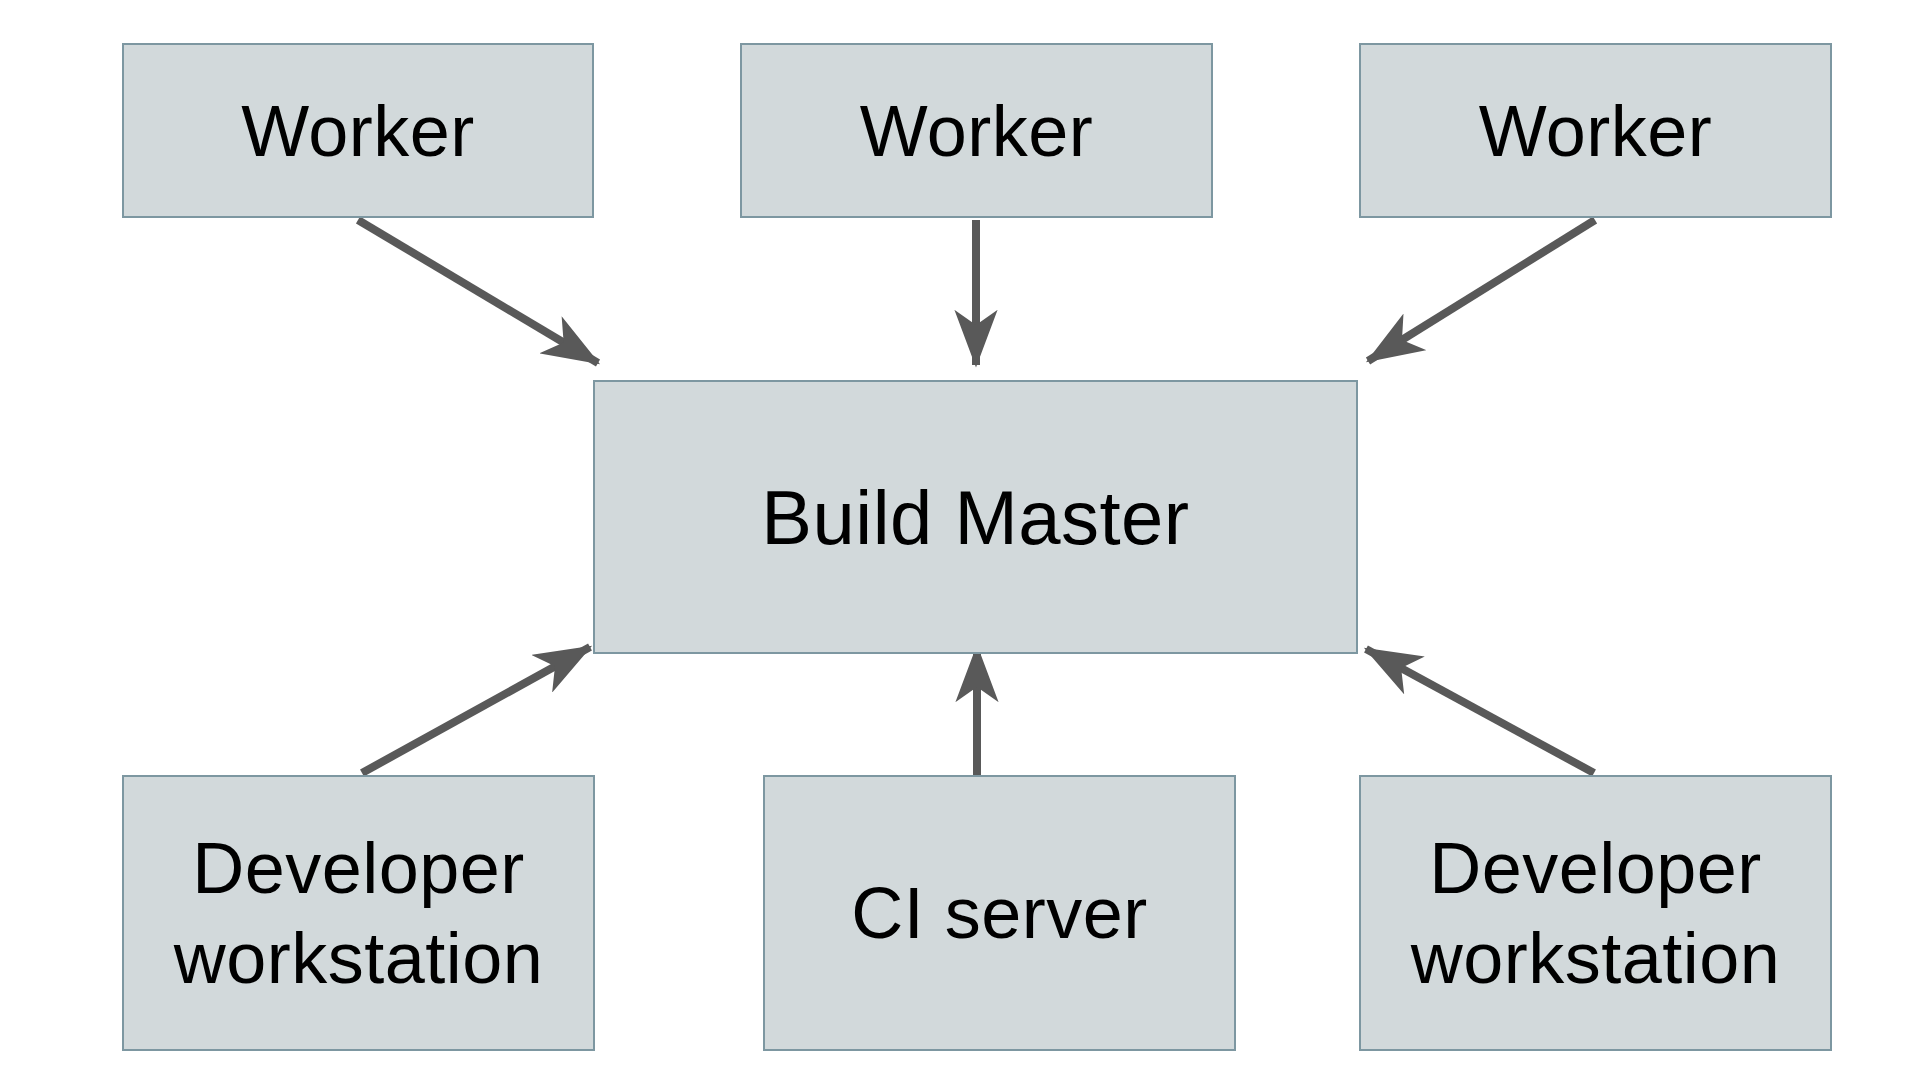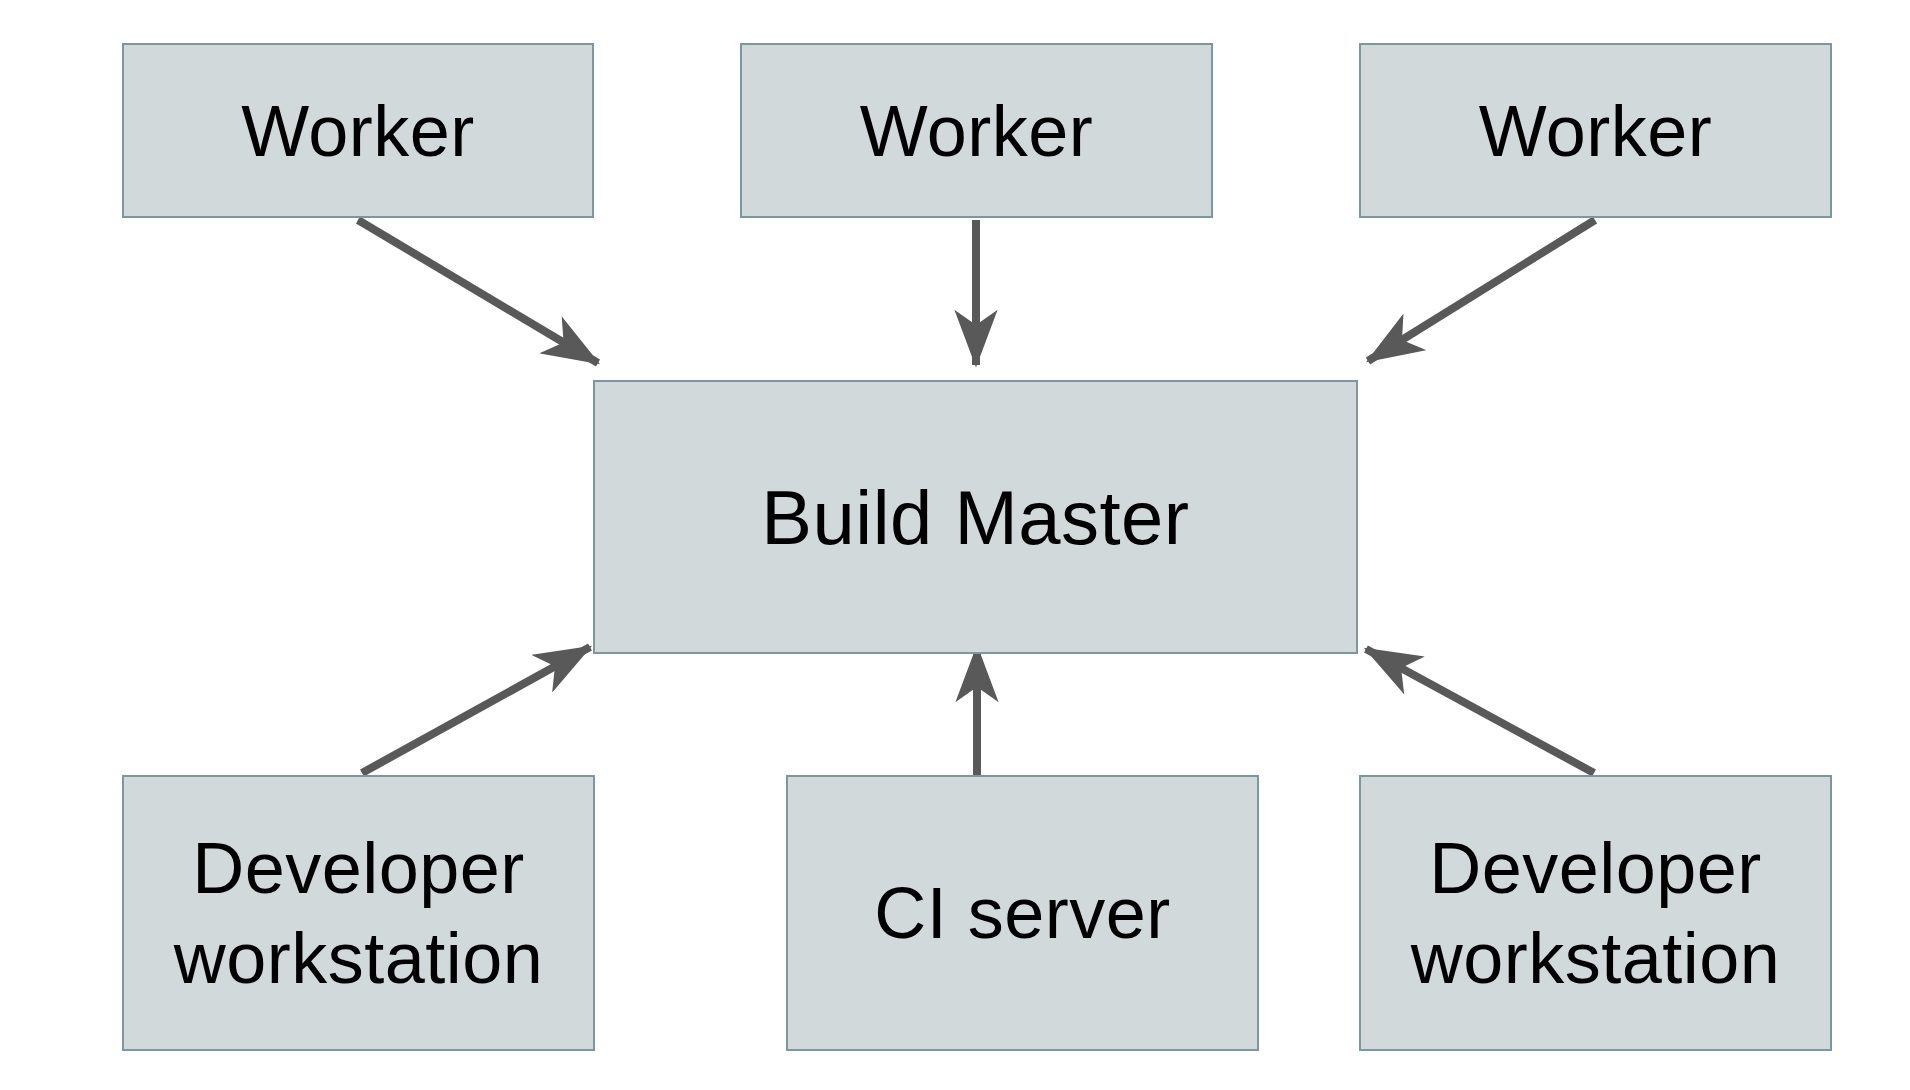--- a/index.html
+++ b/index.html
@@ -38,21 +38,21 @@
     letter-spacing: 0.5px;
   }
   
   .n-worker-1 { left: 122px; top: 43px;  width: 472px; height: 175px; }
   .n-worker-2 { left: 740px; top: 43px;  width: 473px; height: 175px; }
   .n-worker-3 { left: 1359px; top: 43px; width: 473px; height: 175px; }
   
   .n-build-master { left: 593px; top: 380px; width: 765px; height: 274px; font-size: 76px; }
   
   .n-dev-ws-1  { left: 122px;  top: 775px; width: 473px; height: 276px; }
-  .n-ci-server { left: 786px;  top: 775px; width: 473px; height: 276px; }
+  .n-ci-server { left: 763px;  top: 775px; width: 473px; height: 276px; }
   .n-dev-ws-2  { left: 1359px; top: 775px; width: 473px; height: 276px; }
   .node .label { display: block; padding: 0 10px; }
 </style>
 </head>
 <body>
 
 <div class="canvas">
 
   <svg class="edges" viewBox="0 0 1910 1090" xmlns="http://www.w3.org/2000/svg">
     <defs>

